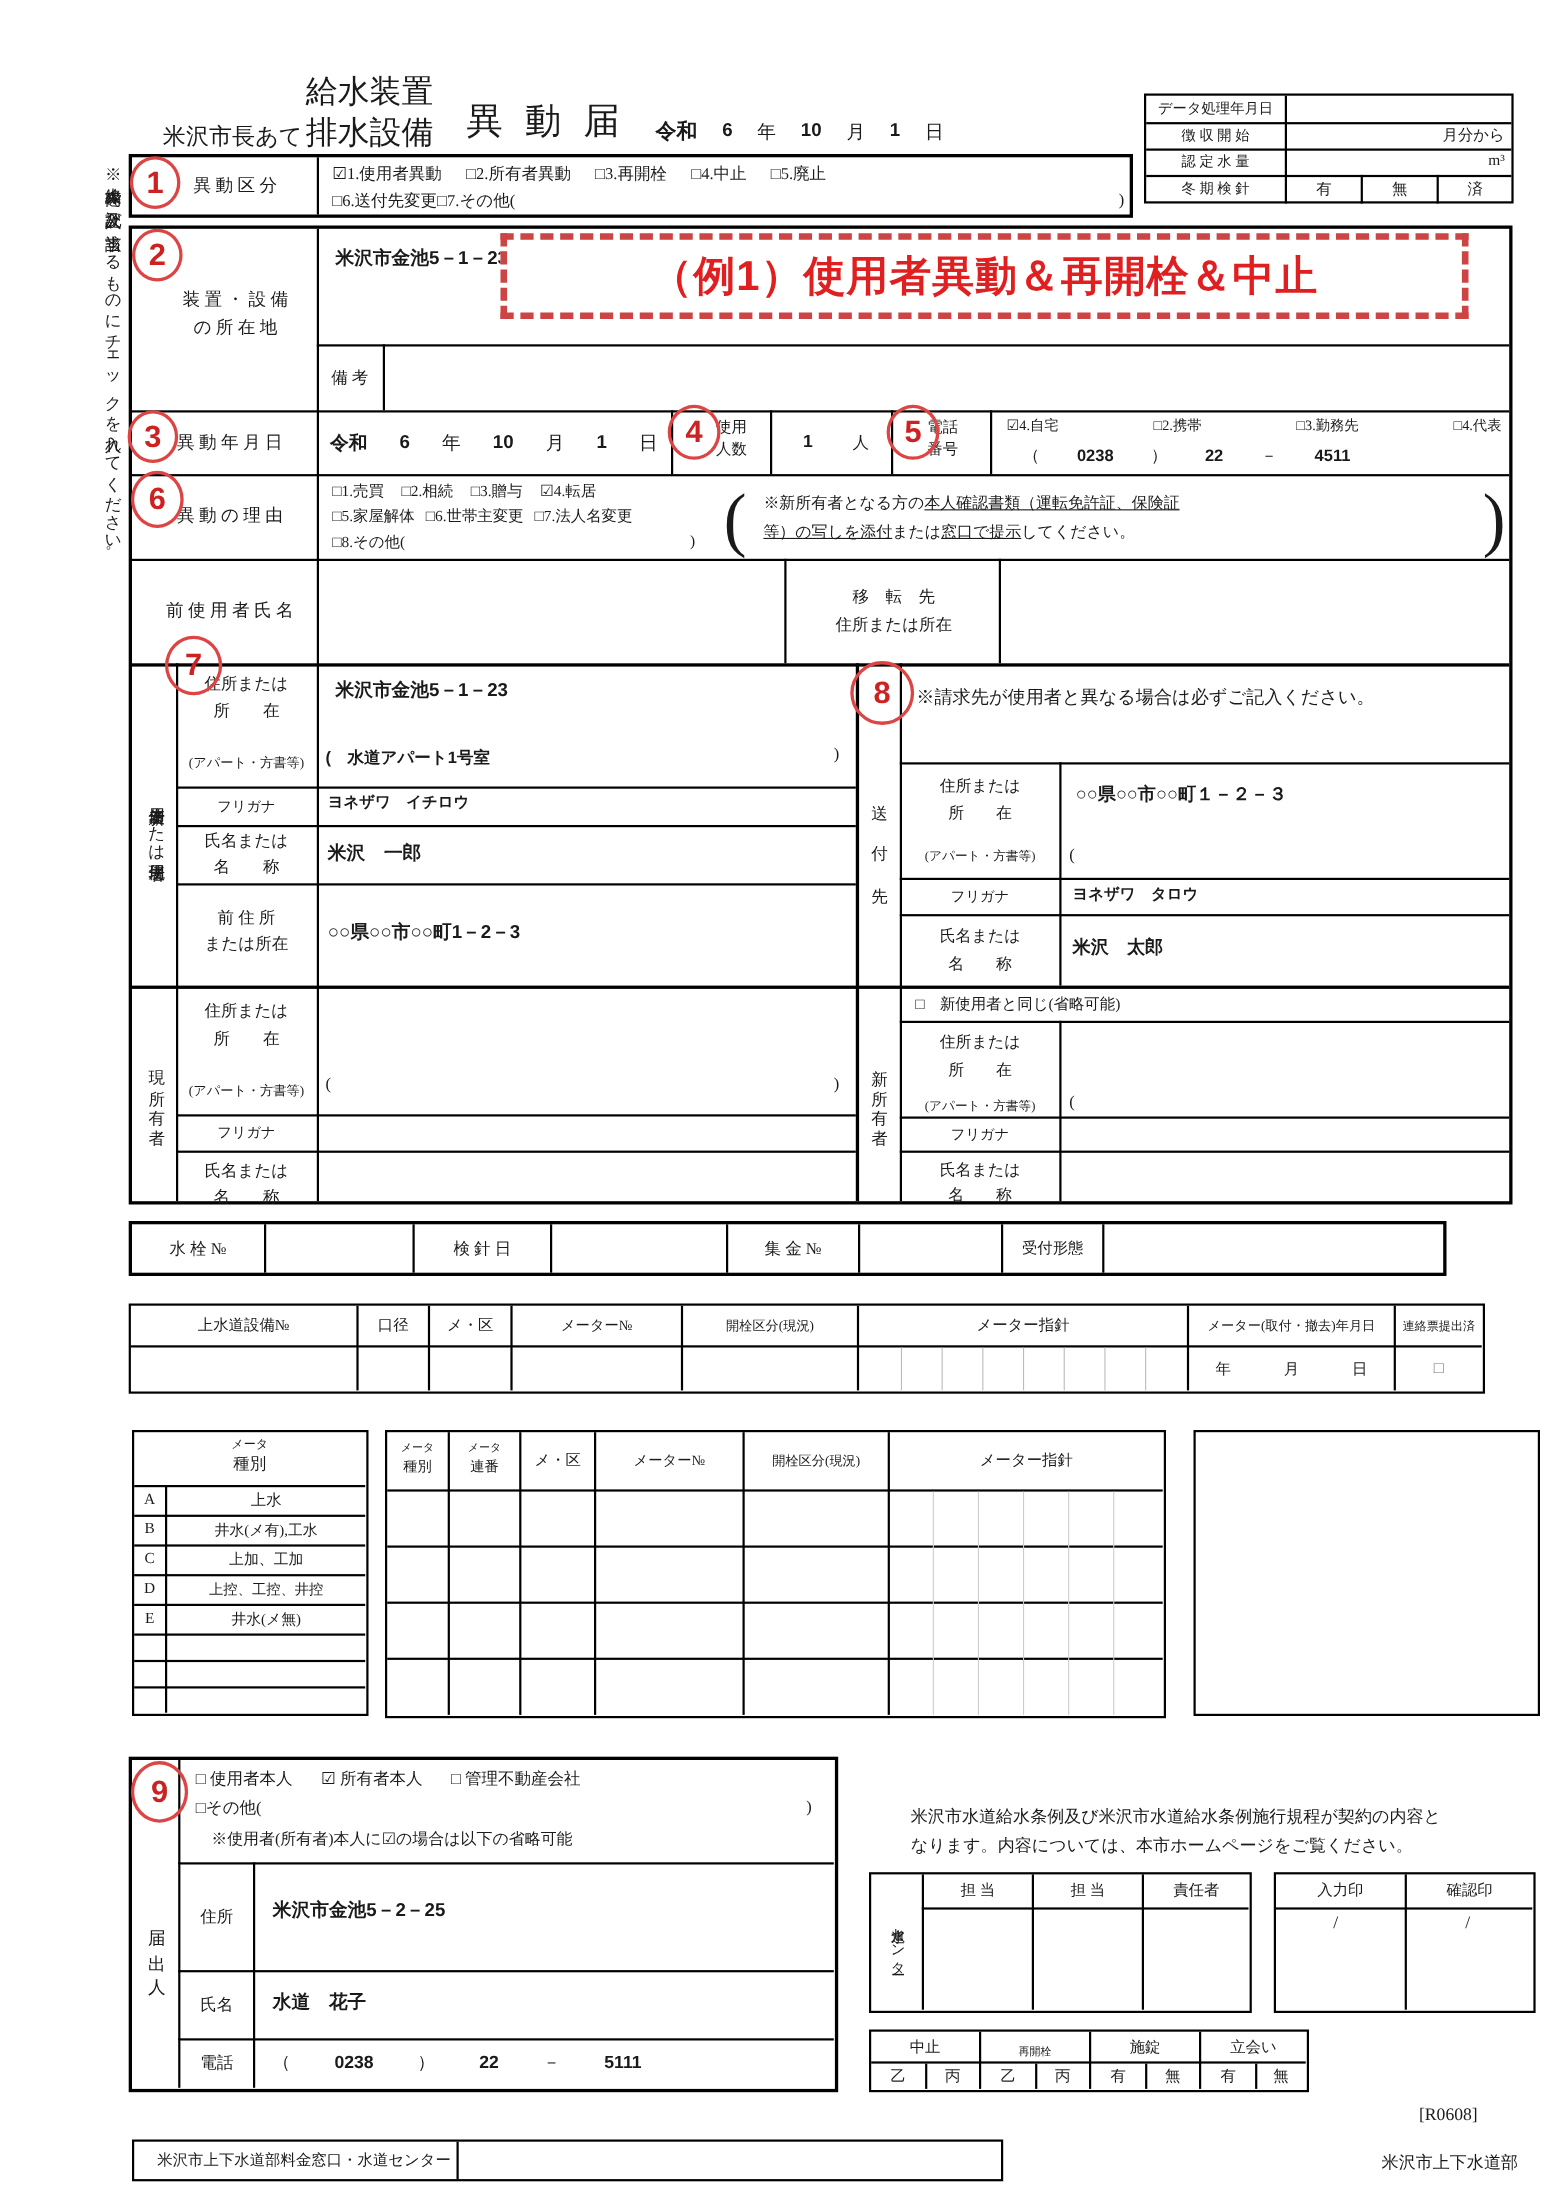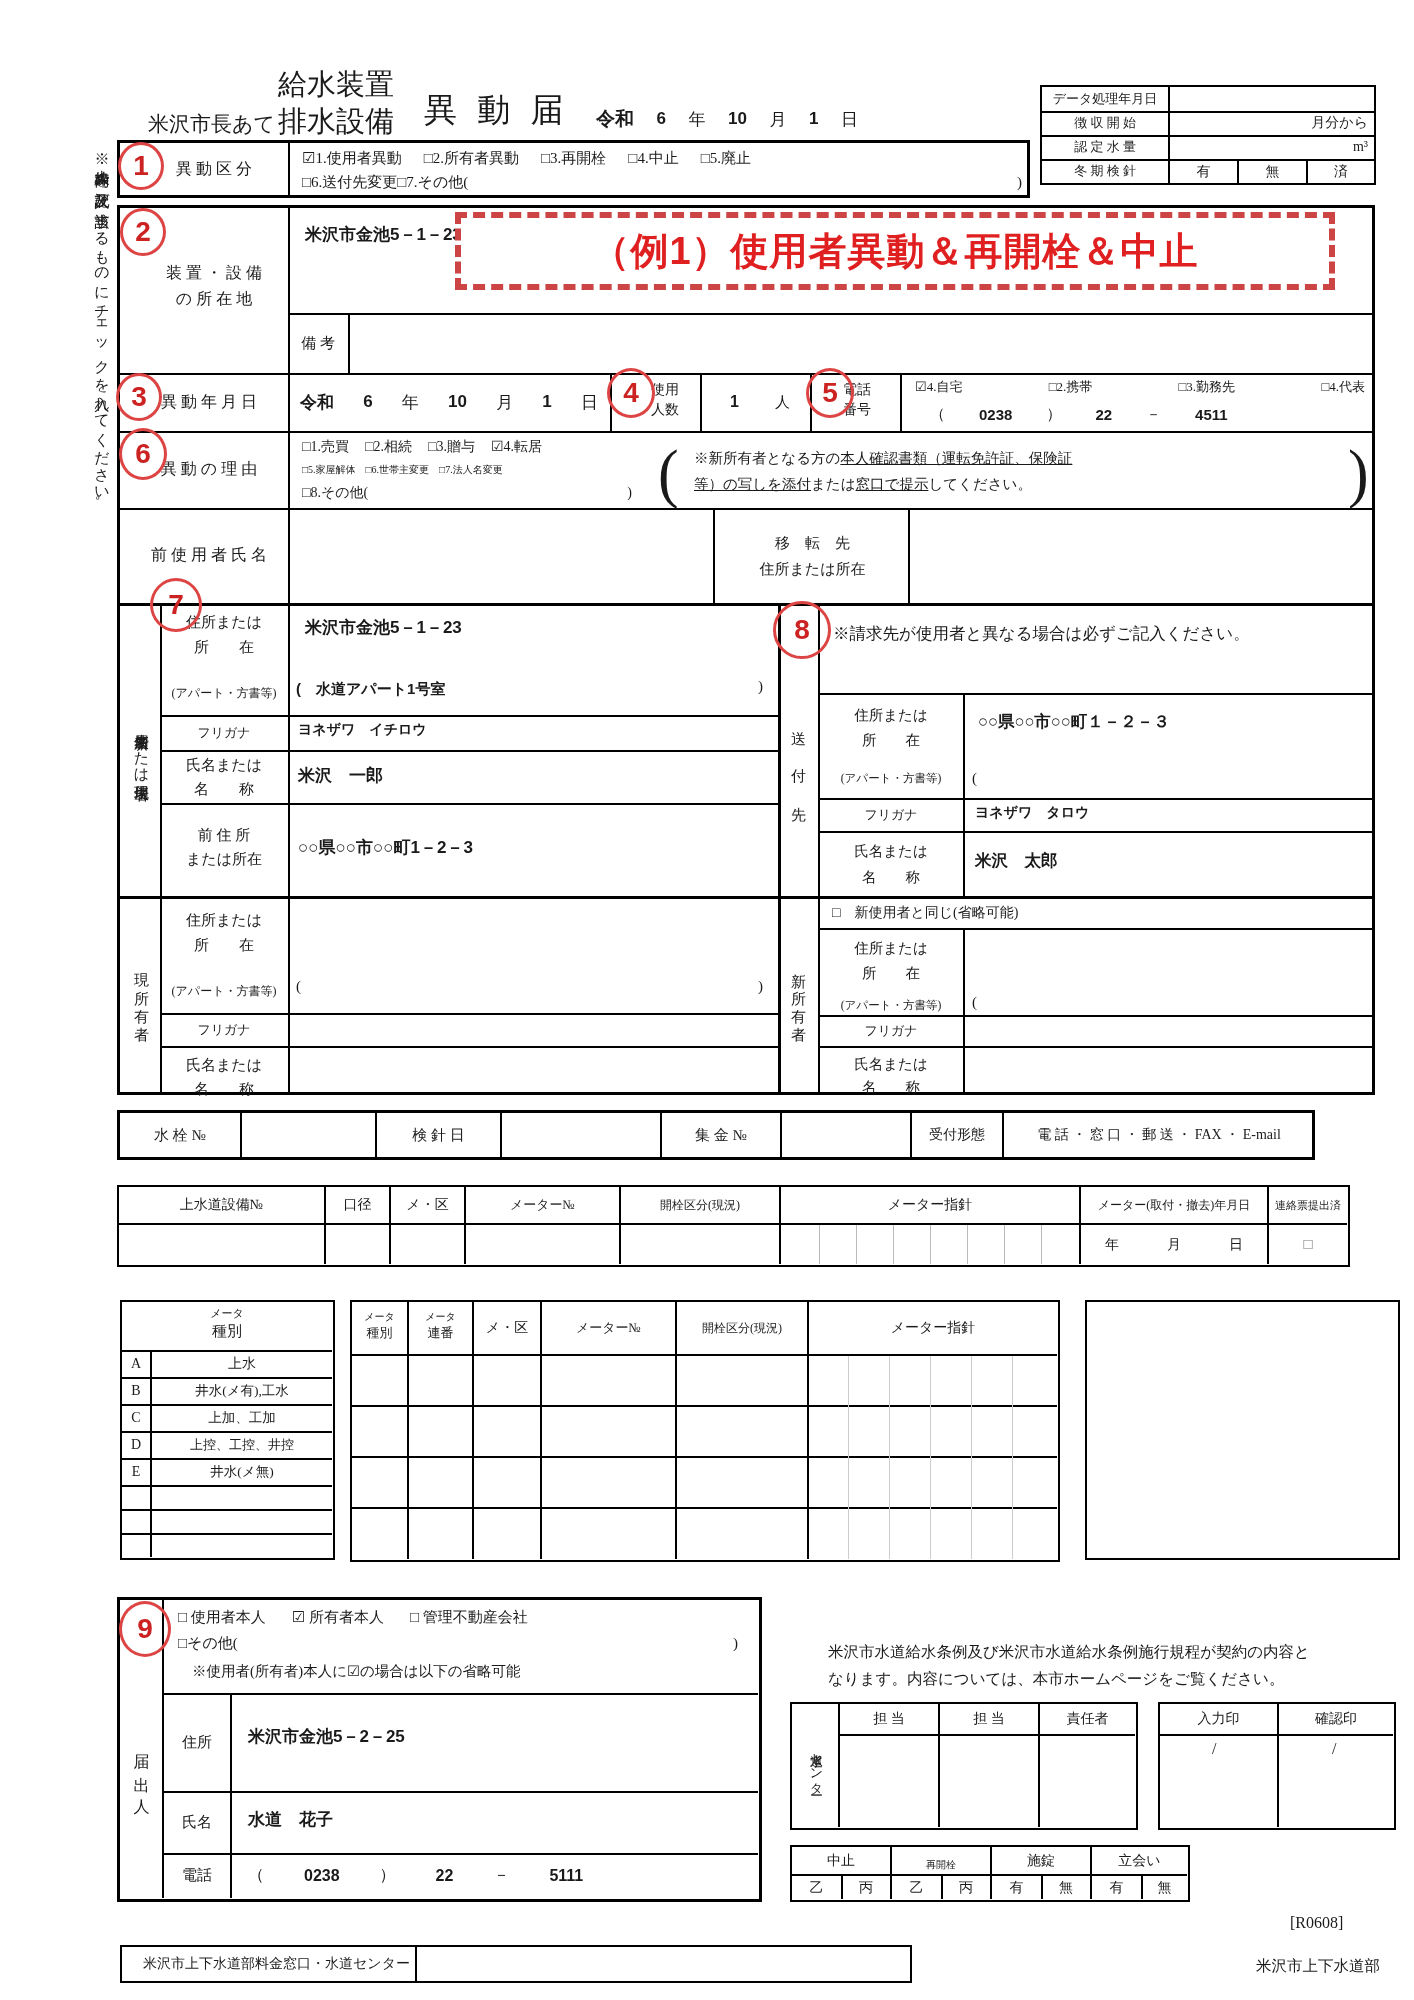--- a/index.html
+++ b/index.html
@@ -155,21 +155,21 @@
       <span class="g">4511</span>
     </div>
 
     <div class="a fcc" style="left:10px;top:223px;width:158px;height:77px;font-size:16px">異 動 の 理 由</div>
     <div class="a fc" style="left:182px;top:228px;width:340px;height:22px;gap:16px;font-size:14px">
       <span>□1.売買</span>
       <span>□2.相続</span>
       <span>□3.贈与</span>
       <span>☑4.転居</span>
     </div>
-    <div class="a fc" style="left:182px;top:251px;width:360px;height:22px;gap:10px;font-size:10px">
+    <div class="a fc" style="left:182px;top:251px;width:360px;height:22px;gap:10px;font-size:14px">
       <span>□5.家屋解体</span>
       <span>□6.世帯主変更</span>
       <span>□7.法人名変更</span>
     </div>
     <div class="a fc" style="left:182px;top:274px;width:330px;height:22px;font-size:14px">
       <span>□8.その他(</span>
       <span style="margin-left:auto">)</span>
     </div>
     <span class="a" style="left:538px;top:228px;font-size:62px;font-weight:400;transform:scaleY(1.05);transform-origin:top">(</span>
     <span class="a" style="left:1228px;top:228px;font-size:62px;font-weight:400;transform:scaleY(1.05);transform-origin:top">)</span>
@@ -273,21 +273,20 @@
     <div class="vl" style="left:660px;top:0;width:2px;height:44px"></div>
     <div class="vl" style="left:790px;top:0;width:2px;height:44px"></div>
     <div class="vl" style="left:882px;top:0;width:2px;height:44px"></div>
     <div class="a fcc" style="left:0;top:0;width:120px;height:44px;font-size:15px">水 栓 №</div>
     <div class="a" style="left:122px;top:0;width:133px;height:44px"></div>
     <div class="a fcc" style="left:257px;top:0;width:123px;height:44px;font-size:15px">検 針 日</div>
     <div class="a" style="left:382px;top:0;width:158px;height:44px"></div>
     <div class="a fcc" style="left:542px;top:0;width:118px;height:44px;font-size:15px">集 金 №</div>
     <div class="a" style="left:662px;top:0;width:128px;height:44px"></div>
     <div class="a fcc" style="left:792px;top:0;width:90px;height:44px;font-size:14px">受付形態</div>
-    <div class="a fcc" style="left:884px;top:0;width:310px;height:44px;font-size:14px">電 話 ・ 窓 口 ・ 郵 送 ・ FAX ・ E-mail</div>
   </div>
 
   <div class="a" style="left:117px;top:1185px;width:1233px;height:82px;border:2.5px solid #000">
     <div class="hl" style="left:0;top:36px;width:1228px;height:2px"></div>
     <div class="vl" style="left:205px;top:0;width:2px;height:77px"></div>
     <div class="vl" style="left:270px;top:0;width:2px;height:77px"></div>
     <div class="vl" style="left:345px;top:0;width:2px;height:77px"></div>
     <div class="vl" style="left:500px;top:0;width:2px;height:77px"></div>
     <div class="vl" style="left:660px;top:0;width:2px;height:77px"></div>
     <div class="vl" style="left:960px;top:0;width:2px;height:77px"></div>

